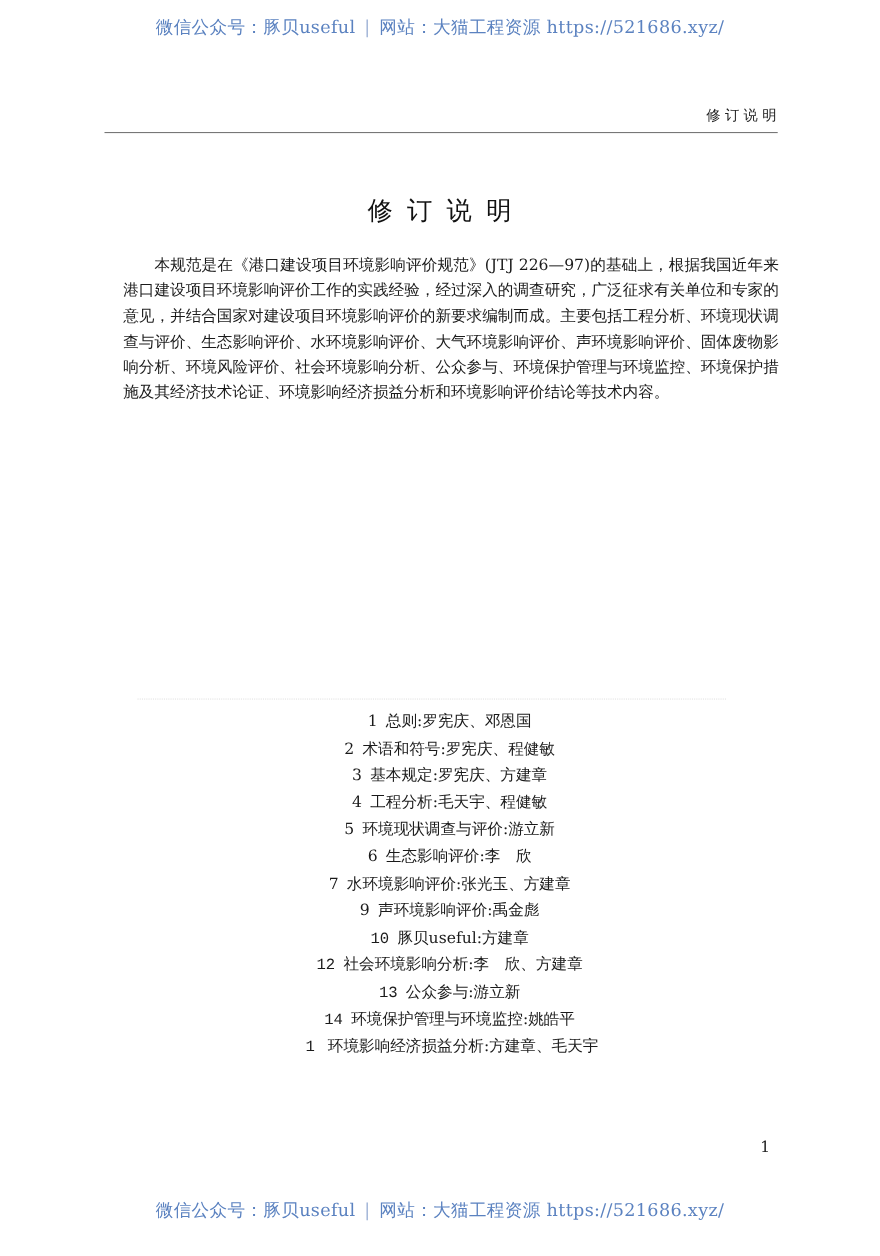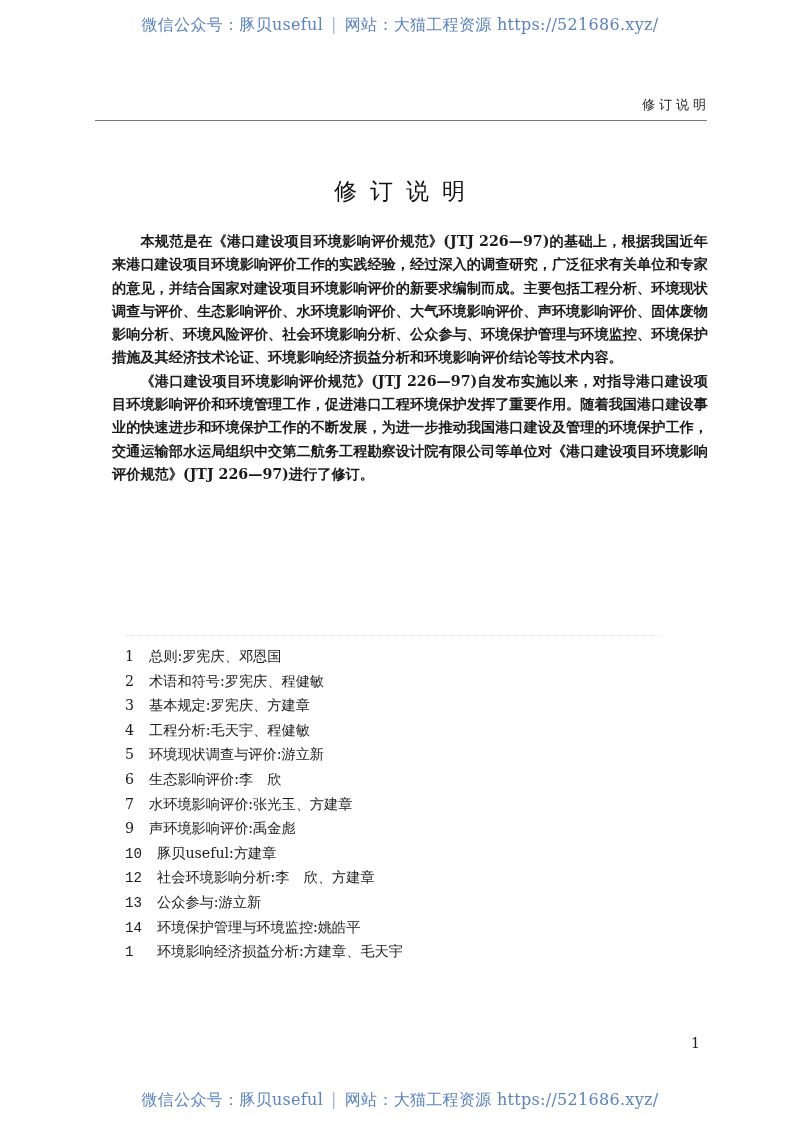--- a/index.html
+++ b/index.html
@@ -74,21 +74,20 @@
       width: 596px;
       font-family: "DejaVu Serif", "Liberation Serif", serif;
       font-size: 14.2px;
       line-height: 23.3px;
       text-align: justify;
       color: #1a1a1a;
     }
     .body-text p {
       margin: 0;
       text-indent: 2em;
-      font-weight: bold;
     }
 
     .faint-line {
       position: absolute;
       top: 635px;
       left: 125px;
       width: 535px;
       height: 0;
       border-top: 1px dotted #e2e2e2;
     }
@@ -102,20 +101,21 @@
       margin: 0;
       padding: 0;
       font-family: "DejaVu Serif", "Liberation Serif", serif;
       font-size: 14.2px;
       color: #1a1a1a;
     }
     .authors li {
       height: 24.6px;
       line-height: 24.6px;
       white-space: nowrap;
+      text-align: center;
     }
     .authors .num {
       display: inline-block;
       width: 24px;
     }
     .authors .num.two {
       width: 32px;
       font-family: Liberation Mono, monospace;
     }
 
@@ -137,21 +137,20 @@
   <span>微信公众号：豚贝useful</span><span class="sep">|</span><span>网站：大猫工程资源 https://521686.xyz/</span>
 </div>
 
 <div class="running-head">修订说明</div>
 <div class="head-rule"></div>
 
 <h1 class="page-title" style="margin:0;font-weight:normal;">修订说明</h1>
 
 <div class="body-text">
   <p>本规范是在《港口建设项目环境影响评价规范》(JTJ 226—97)的基础上，根据我国近年来港口建设项目环境影响评价工作的实践经验，经过深入的调查研究，广泛征求有关单位和专家的意见，并结合国家对建设项目环境影响评价的新要求编制而成。主要包括工程分析、环境现状调查与评价、生态影响评价、水环境影响评价、大气环境影响评价、声环境影响评价、固体废物影响分析、环境风险评价、社会环境影响分析、公众参与、环境保护管理与环境监控、环境保护措施及其经济技术论证、环境影响经济损益分析和环境影响评价结论等技术内容。</p>
-  <p>《港口建设项目环境影响评价规范》(JTJ 226—97)自发布实施以来，对指导港口建设项目环境影响评价和环境管理工作，促进港口工程环境保护发挥了重要作用。随着我国港口建设事业的快速进步和环境保护工作的不断发展，为进一步推动我国港口建设及管理的环境保护工作，交通运输部水运局组织中交第二航务工程勘察设计院有限公司等单位对《港口建设项目环境影响评价规范》(JTJ 226—97)进行了修订。</p>
 </div>
 
 <div class="faint-line"></div>
 
 <ul class="authors">
   <li><span class="num">1</span><span>总则:罗宪庆、邓恩国</span></li>
   <li><span class="num">2</span><span>术语和符号:罗宪庆、程健敏</span></li>
   <li><span class="num">3</span><span>基本规定:罗宪庆、方建章</span></li>
   <li><span class="num">4</span><span>工程分析:毛天宇、程健敏</span></li>
   <li><span class="num">5</span><span>环境现状调查与评价:游立新</span></li>

